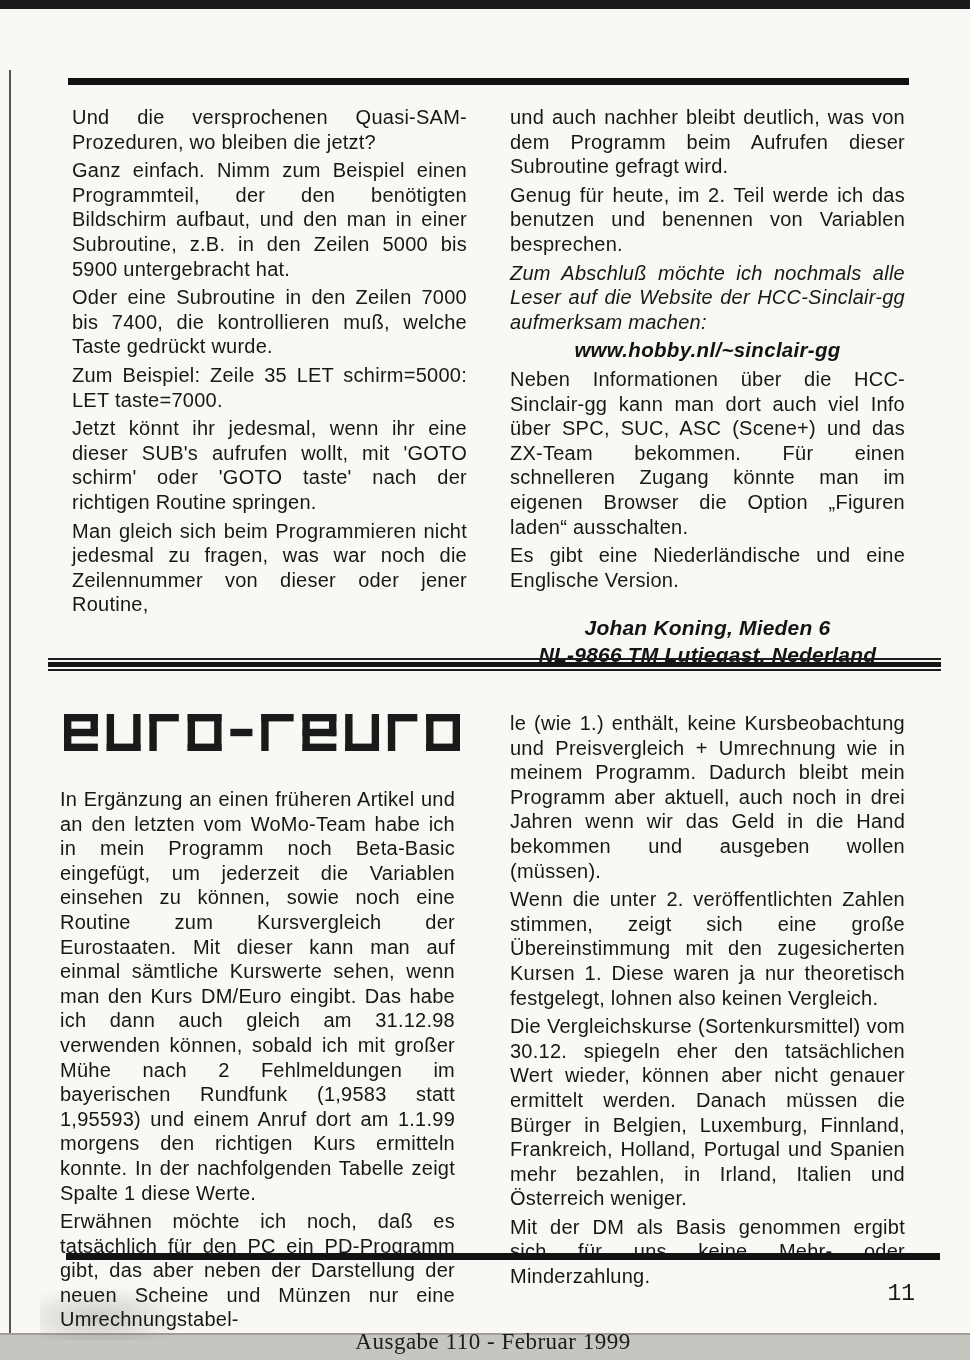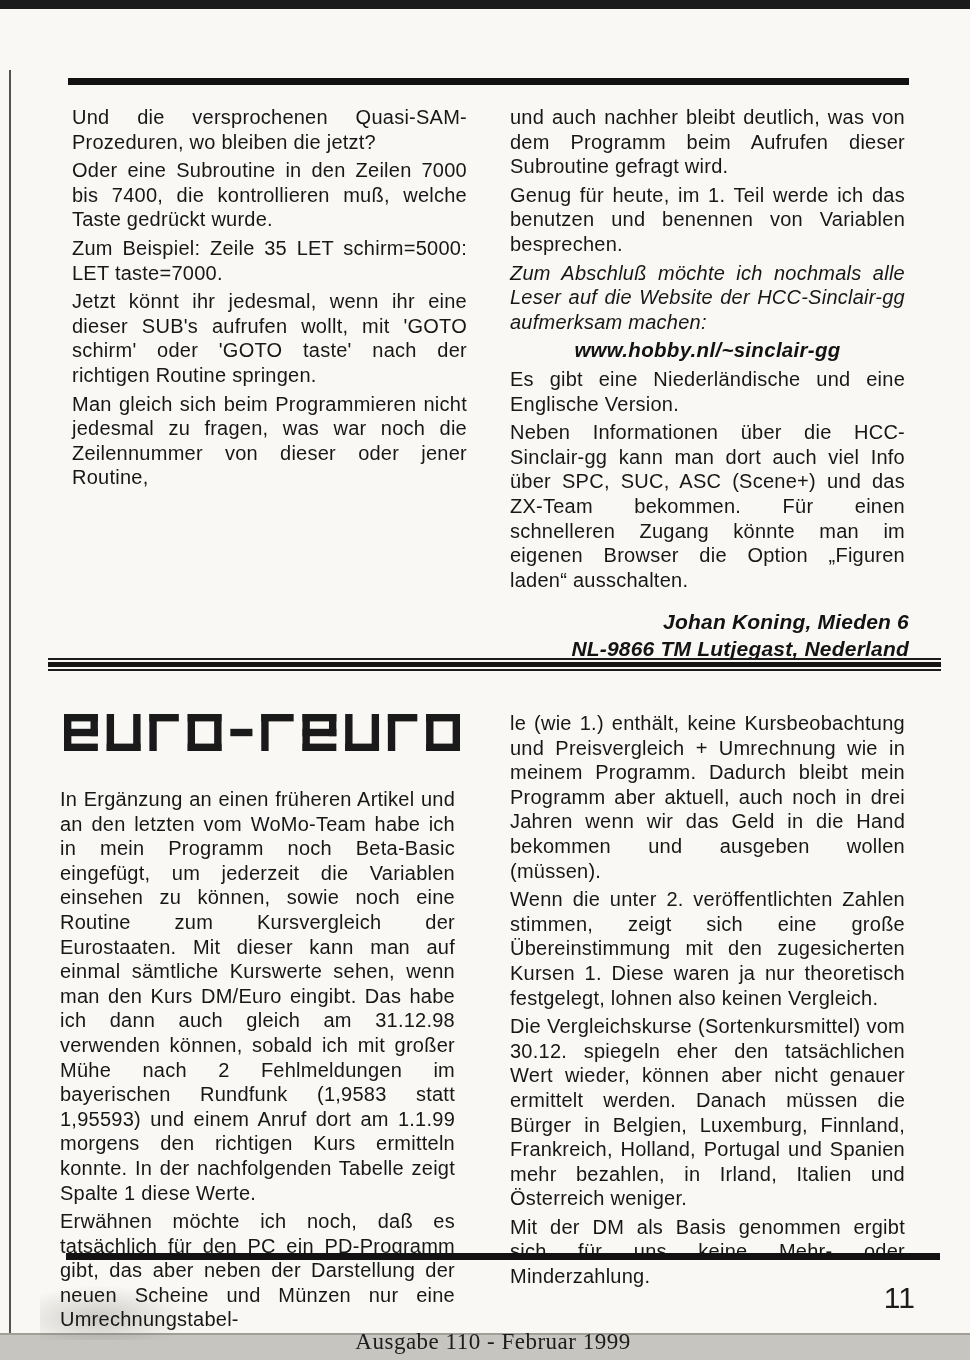--- a/index.html
+++ b/index.html
@@ -33,64 +33,65 @@
     text-align:justify;text-justify:inter-word;
     color:#171717;letter-spacing:0.25px;
   }
   .gap-before{margin-top:24px;font-style:italic;}
   .website{
     margin:4px;text-align:center;
     font-size:20.5px;line-height:24.6px;
     font-weight:bold;font-style:italic;color:#131313;letter-spacing:0.3px;
   }
   .signature{
-    margin-top:16px;text-align:right;
+    margin-top:22px;text-align:center;
     font-size:21px;line-height:27px;
     font-weight:bold;font-style:italic;color:#131313;letter-spacing:0.2px;
   }
   .headline-svg{position:absolute;left:64px;top:714px;}
 
   .footer-issue{
     position:absolute;left:0;top:1329px;width:970px;
     text-align:center;
     font-family:"Liberation Serif",serif;
     font-size:23px;color:#1c1c1c;letter-spacing:0.5px;padding-left:8px;
   }
   .footer-page{
     position:absolute;right:55px;top:1281px;
-    font-family:Liberation Sans, sans-serif;
-    font-size:30px;color:#1c1c1c;
+    font-family:Liberation Mono, monospace;
+    font-size:23px;color:#1c1c1c;
   }
 </style>
 </head>
 <body>
 
 <div class="top-strip"></div>
 <div class="page"></div>
 <div class="page-bottom-edge"></div>
 <div class="spine-line"></div>
 <div class="smudge"></div>
 
 <div class="rule-top"></div>
 
 <div class="col a1-left">
   <p class="body-par">Und die versprochenen Quasi-SAM-Prozeduren, wo bleiben die jetzt?</p>
+  <p class="body-par">Ganz einfach. Nimm zum Beispiel einen Programmteil, der den benötigten Bildschirm aufbaut, und den man in einer Subroutine, z.B. in den Zeilen 5000 bis 5900 untergebracht hat.</p>
   <p class="body-par">Oder eine Subroutine in den Zeilen 7000 bis 7400, die kontrollieren muß, welche Taste gedrückt wurde.</p>
   <p class="body-par">Zum Beispiel: Zeile 35 LET schirm=5000: LET taste=7000.</p>
   <p class="body-par">Jetzt könnt ihr jedesmal, wenn ihr eine dieser SUB's aufrufen wollt, mit 'GOTO schirm' oder 'GOTO taste' nach der richtigen Routine springen.</p>
   <p class="body-par">Man gleich sich beim Programmieren nicht jedesmal zu fragen, was war noch die Zeilennummer von dieser oder jener Routine,</p>
 </div>
 
 <div class="col a1-right">
   <p class="body-par">und auch nachher bleibt deutlich, was von dem Programm beim Aufrufen dieser Subroutine gefragt wird.</p>
-  <p class="body-par">Genug für heute, im 1. Teil werde ich das benutzen und benennen von Variablen besprechen.</p>
+  <p class="body-par">Genug für heute, im 2. Teil werde ich das benutzen und benennen von Variablen besprechen.</p>
   <p class="body-par gap-before">Zum Abschluß möchte ich nochmals alle Leser auf die Website der HCC-Sinclair-gg aufmerksam machen:</p>
   <div class="website">www.hobby.nl/~sinclair-gg</div>
+  <p class="body-par">Neben Informationen über die HCC-Sinclair-gg kann man dort auch viel Info über SPC, SUC, ASC (Scene+) und das ZX-Team bekommen. Für einen schnelleren Zugang könnte man im eigenen Browser die Option „Figuren laden“ ausschalten.</p>
   <p class="body-par">Es gibt eine Niederländische und eine Englische Version.</p>
-  <p class="body-par">Neben Informationen über die HCC-Sinclair-gg kann man dort auch viel Info über SPC, SUC, ASC (Scene+) und das ZX-Team bekommen. Für einen schnelleren Zugang könnte man im eigenen Browser die Option „Figuren laden“ ausschalten.</p>
   <div class="signature">
     <div>Johan Koning, Mieden 6</div>
     <div>NL-9866 TM Lutjegast, Nederland</div>
   </div>
 </div>
 
 <div class="sep">
   <div class="thin"></div>
   <div class="thick"></div>
   <div class="thin"></div>

